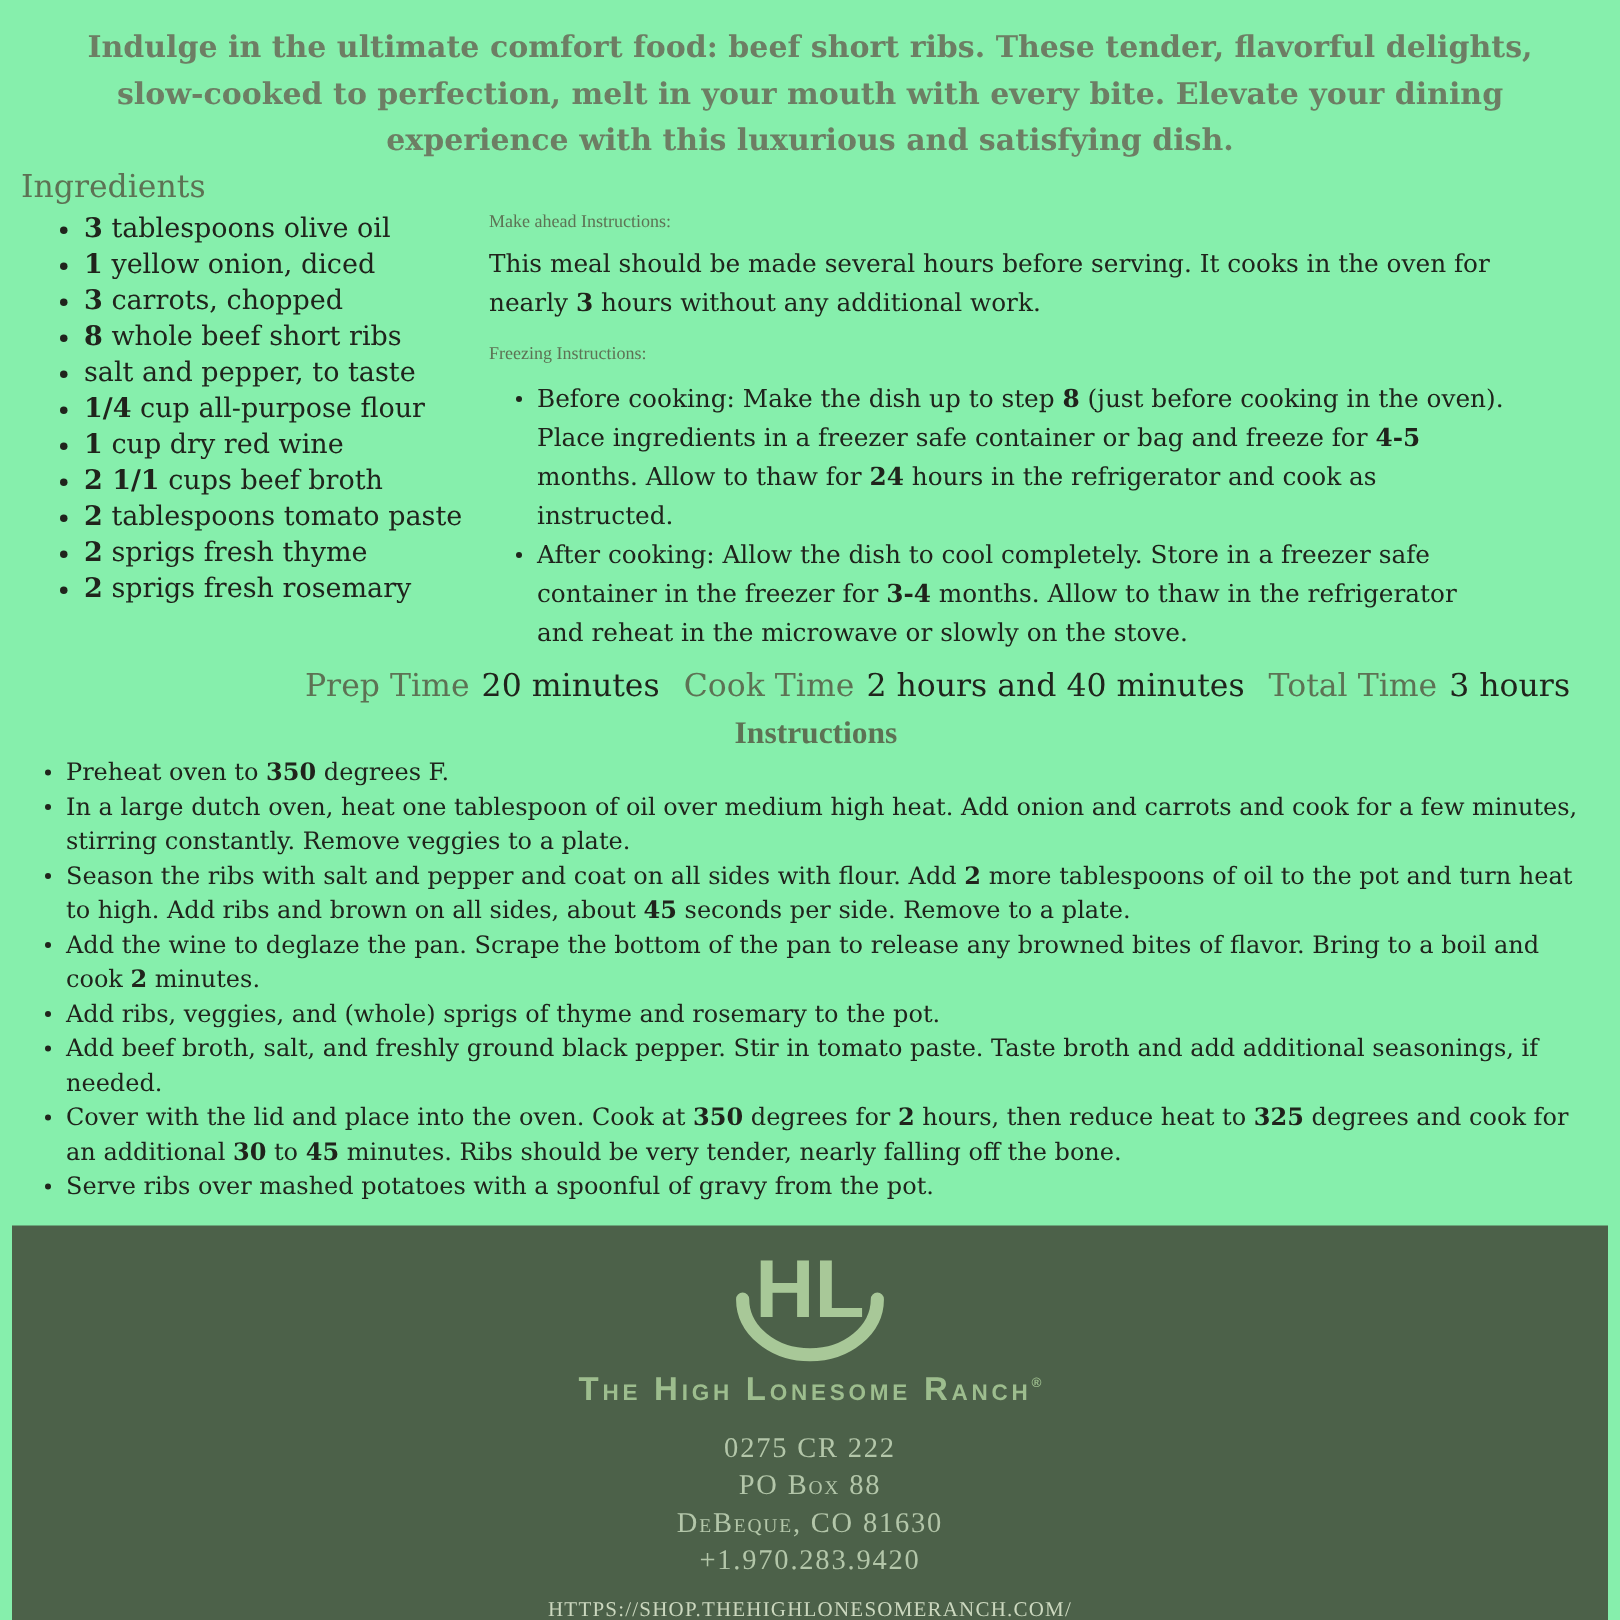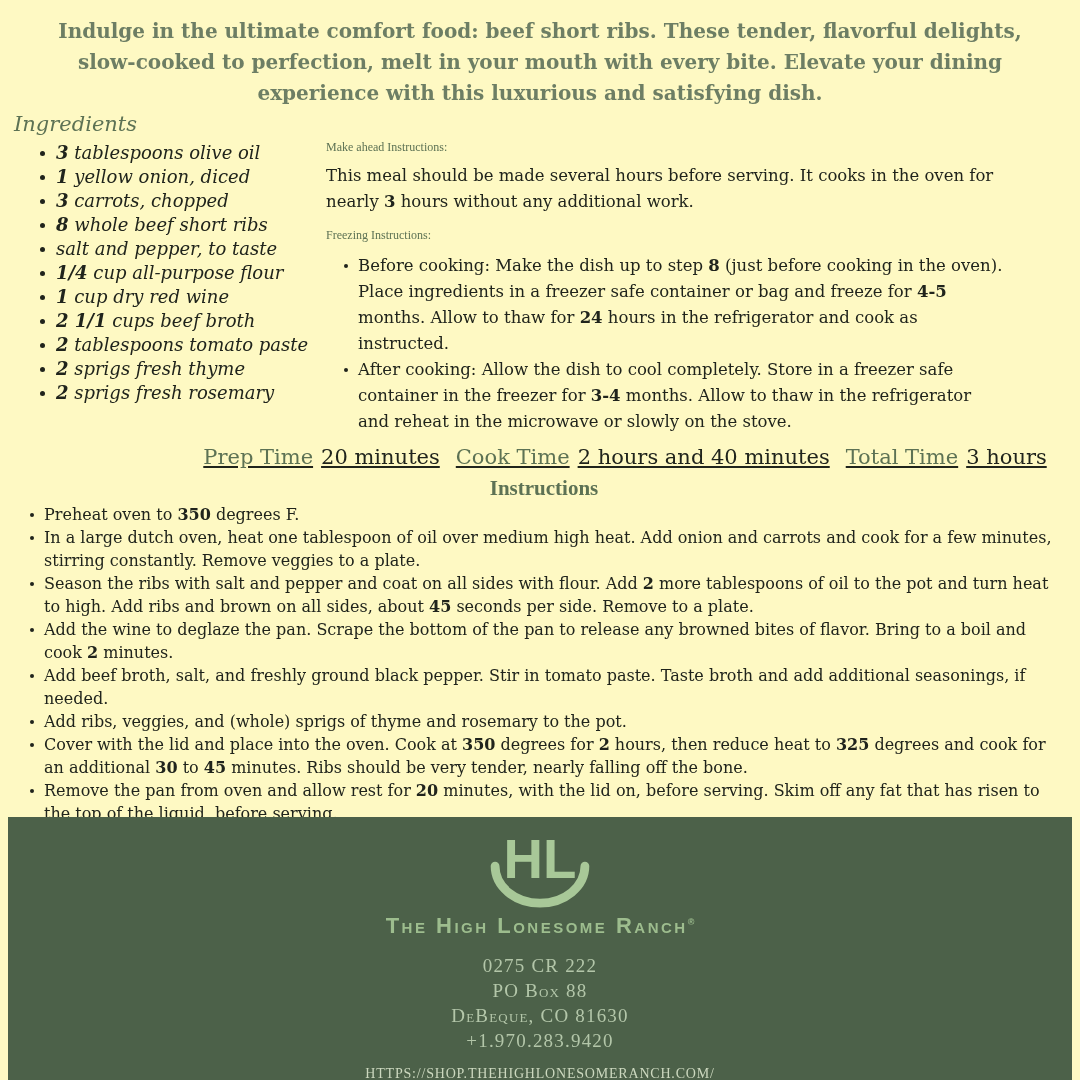--- a/index.html
+++ b/index.html
@@ -1,30 +1,30 @@
 <!DOCTYPE html>
 <html><head>
 <meta charset="utf-8">
 <style>
   * { margin:0; padding:0; box-sizing:border-box; }
   html,body { background:#e8e9e0; }
   .page {
     position:relative; width:1080px; height:1080px; margin:0 auto;
-    background:#fef9c3; overflow:hidden;
+    background:#86efac; overflow:hidden;
     font-family:"DejaVu Serif", serif; color:#20241c;
   }
   
   .intro {
     padding-top:16px; margin:0 auto; max-width:1020px;
     text-align:center; font-weight:700; font-size:20px; line-height:31px;
     color:#6d7e64;
   }
   
   .columns { display:flex; padding:0 14px 0 14px; }
-  .col-left { width:312px; flex:none;font-style:italic; }
+  .col-left { width:312px; flex:none; }
   .col-right { flex:1; padding-top:26px; max-width:700px; }
 
   .ing-heading {
     font-family:"DejaVu Serif", serif; font-weight:400;
     font-size:21px; line-height:26px; color:#5d7254; margin-top:2px;
   }
   ul { list-style:none; }
   .ing-list { margin-top:4px; padding-left:26px; }
   .ing-list li {
     position:relative; padding-left:16px;
@@ -50,21 +50,21 @@
     font-size:16.5px; line-height:26px;
   }
   .fz-list li::before {
     content:""; position:absolute; left:2px; top:11px;
     width:4px; height:4px; border-radius:50%; background:#20241c;
   }
 
   
   .times {
     padding:8px 0 2px 170px; text-align:center;
-    font-size:21px; line-height:28px; color:#20241c;text-decoration:underline;
+    font-size:21px; line-height:28px; color:#20241c;
   }
   .times .tl { color:#5d7254; margin-right:8px; }
   .times .tv { margin-right:16px; }
   .times .tv:last-child { margin-right:0; }
 
   
   .ins-heading {
     font-family:"Liberation Serif", serif; font-weight:700;
     font-size:21px; line-height:26px; color:#5d7254;
     margin:2px 0 2px 8px;
@@ -162,27 +162,26 @@
   <ul class="steps">
 
       <li>Preheat oven to <b>350</b> degrees F.</li>
 
       <li>In a large dutch oven, heat one tablespoon of oil over medium high heat. Add onion and carrots and cook for a few minutes, stirring constantly. Remove veggies to a plate.</li>
 
       <li>Season the ribs with salt and pepper and coat on all sides with flour. Add <b>2</b> more tablespoons of oil to the pot and turn heat to high. Add ribs and brown on all sides, about <b>45</b> seconds per side. Remove to a plate.</li>
 
       <li>Add the wine to deglaze the pan. Scrape the bottom of the pan to release any browned bites of flavor. Bring to a boil and cook <b>2</b> minutes.</li>
 
+      <li>Add ribs, veggies, and (whole) sprigs of thyme and rosemary to the pot.</li>
+
       <li>Add beef broth, salt, and freshly ground black pepper. Stir in tomato paste. Taste broth and add additional seasonings, if needed.</li>
 
-      <li>Add ribs, veggies, and (whole) sprigs of thyme and rosemary to the pot.</li>
-
       <li>Cover with the lid and place into the oven. Cook at <b>350</b> degrees for <b>2</b> hours, then reduce heat to <b>325</b> degrees and cook for an additional <b>30</b> to <b>45</b> minutes. Ribs should be very tender, nearly falling off the bone.</li>
 
-      <li>Remove the pan from oven and allow rest for <b>20</b> minutes, with the lid on, before serving. Skim off any fat that has risen to the top of the liquid, before serving.</li>
 
       <li>Serve ribs over mashed potatoes with a spoonful of gravy from the pot.</li>
     </ul>
 
   <div class="footer">
     <svg class="logo" viewBox="0 0 120 84" width="118" height="82" aria-hidden="true">
       <text x="60" y="50" text-anchor="middle" font-family="Liberation Sans, sans-serif" font-weight="bold" font-size="56" fill="#a8c898">HL</text>
       <path d="M 14 38 A 46 38 0 0 0 106 38" fill="none" stroke="#a8c898" stroke-width="9" stroke-linecap="round"></path>
     </svg>
 

